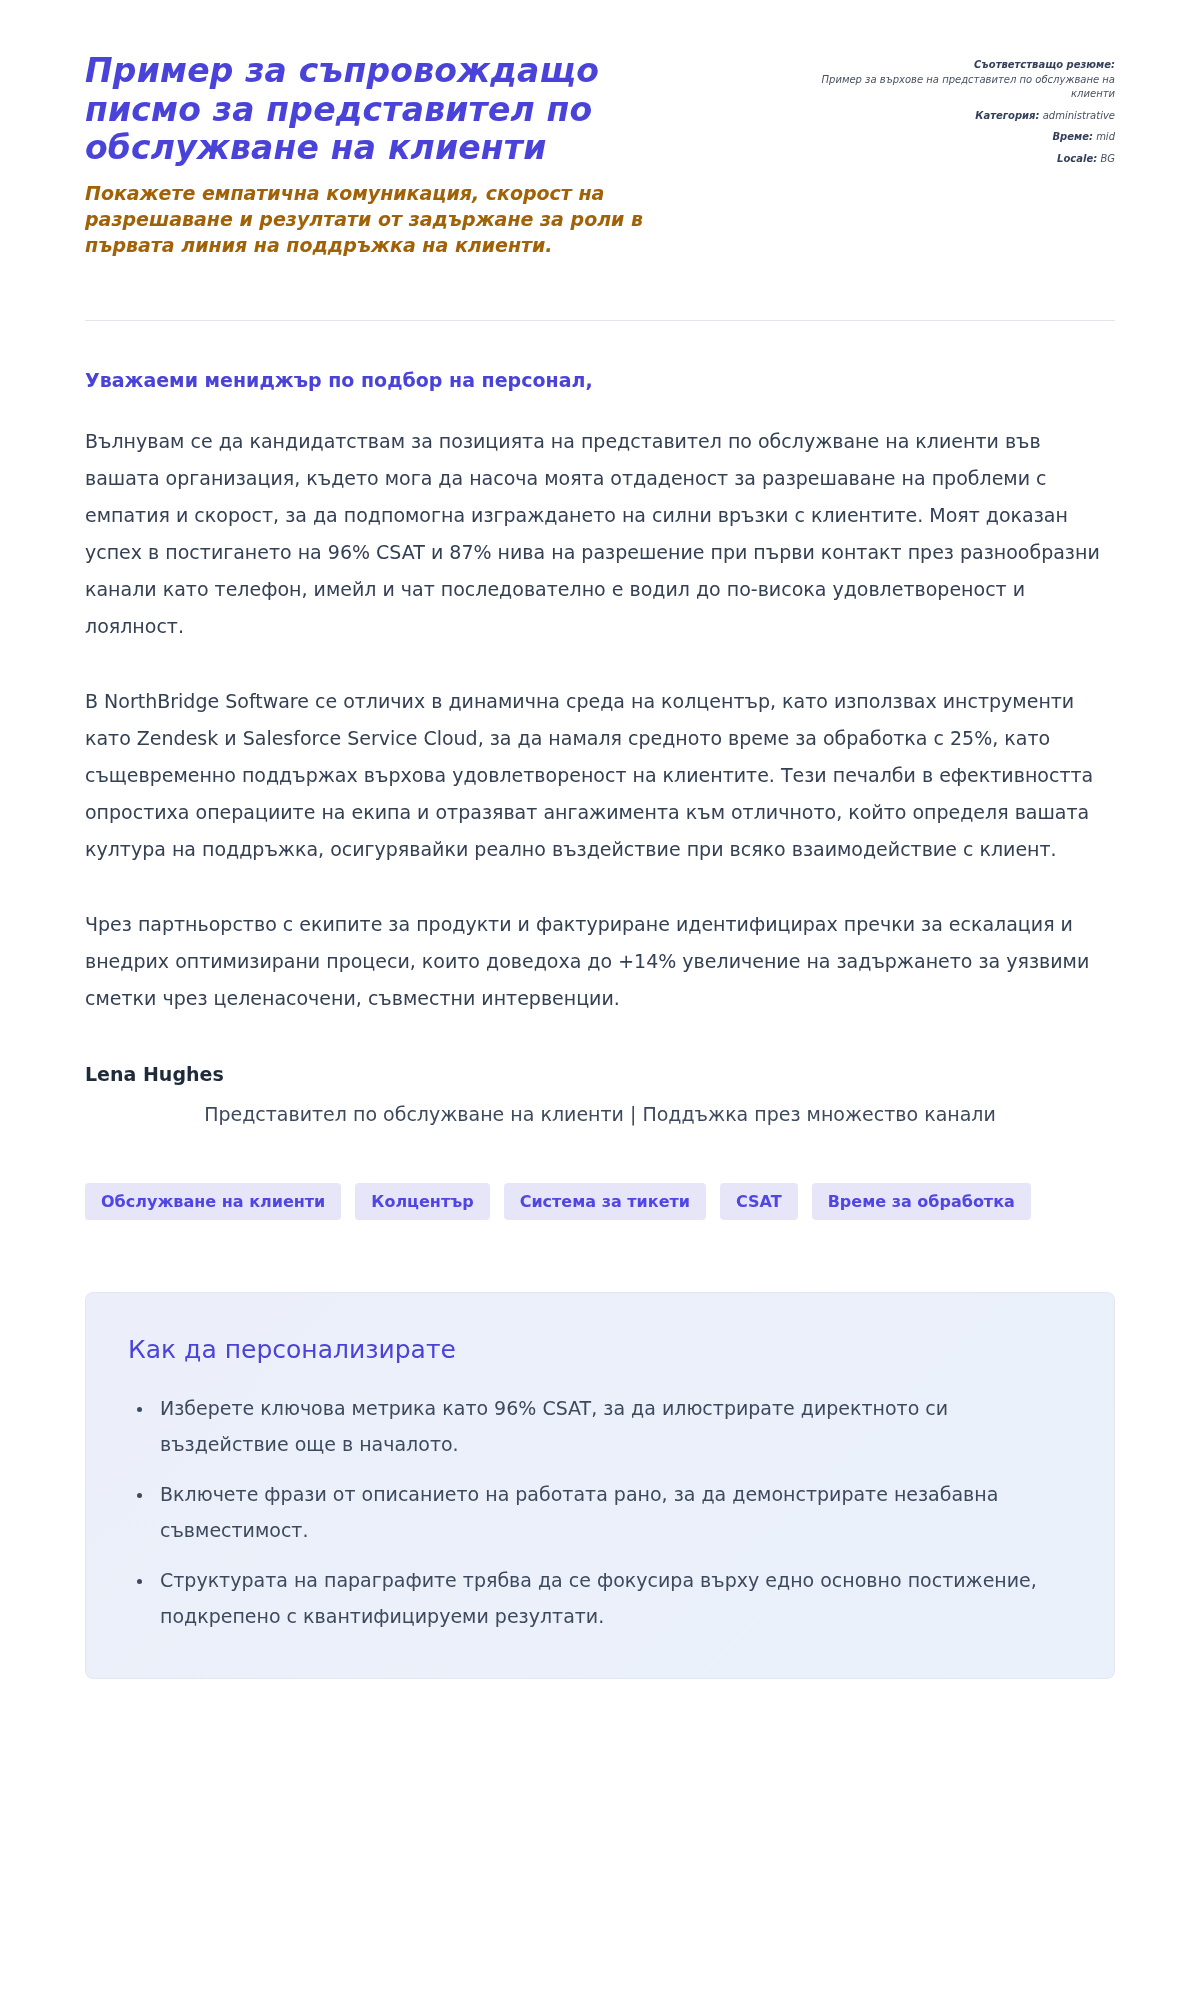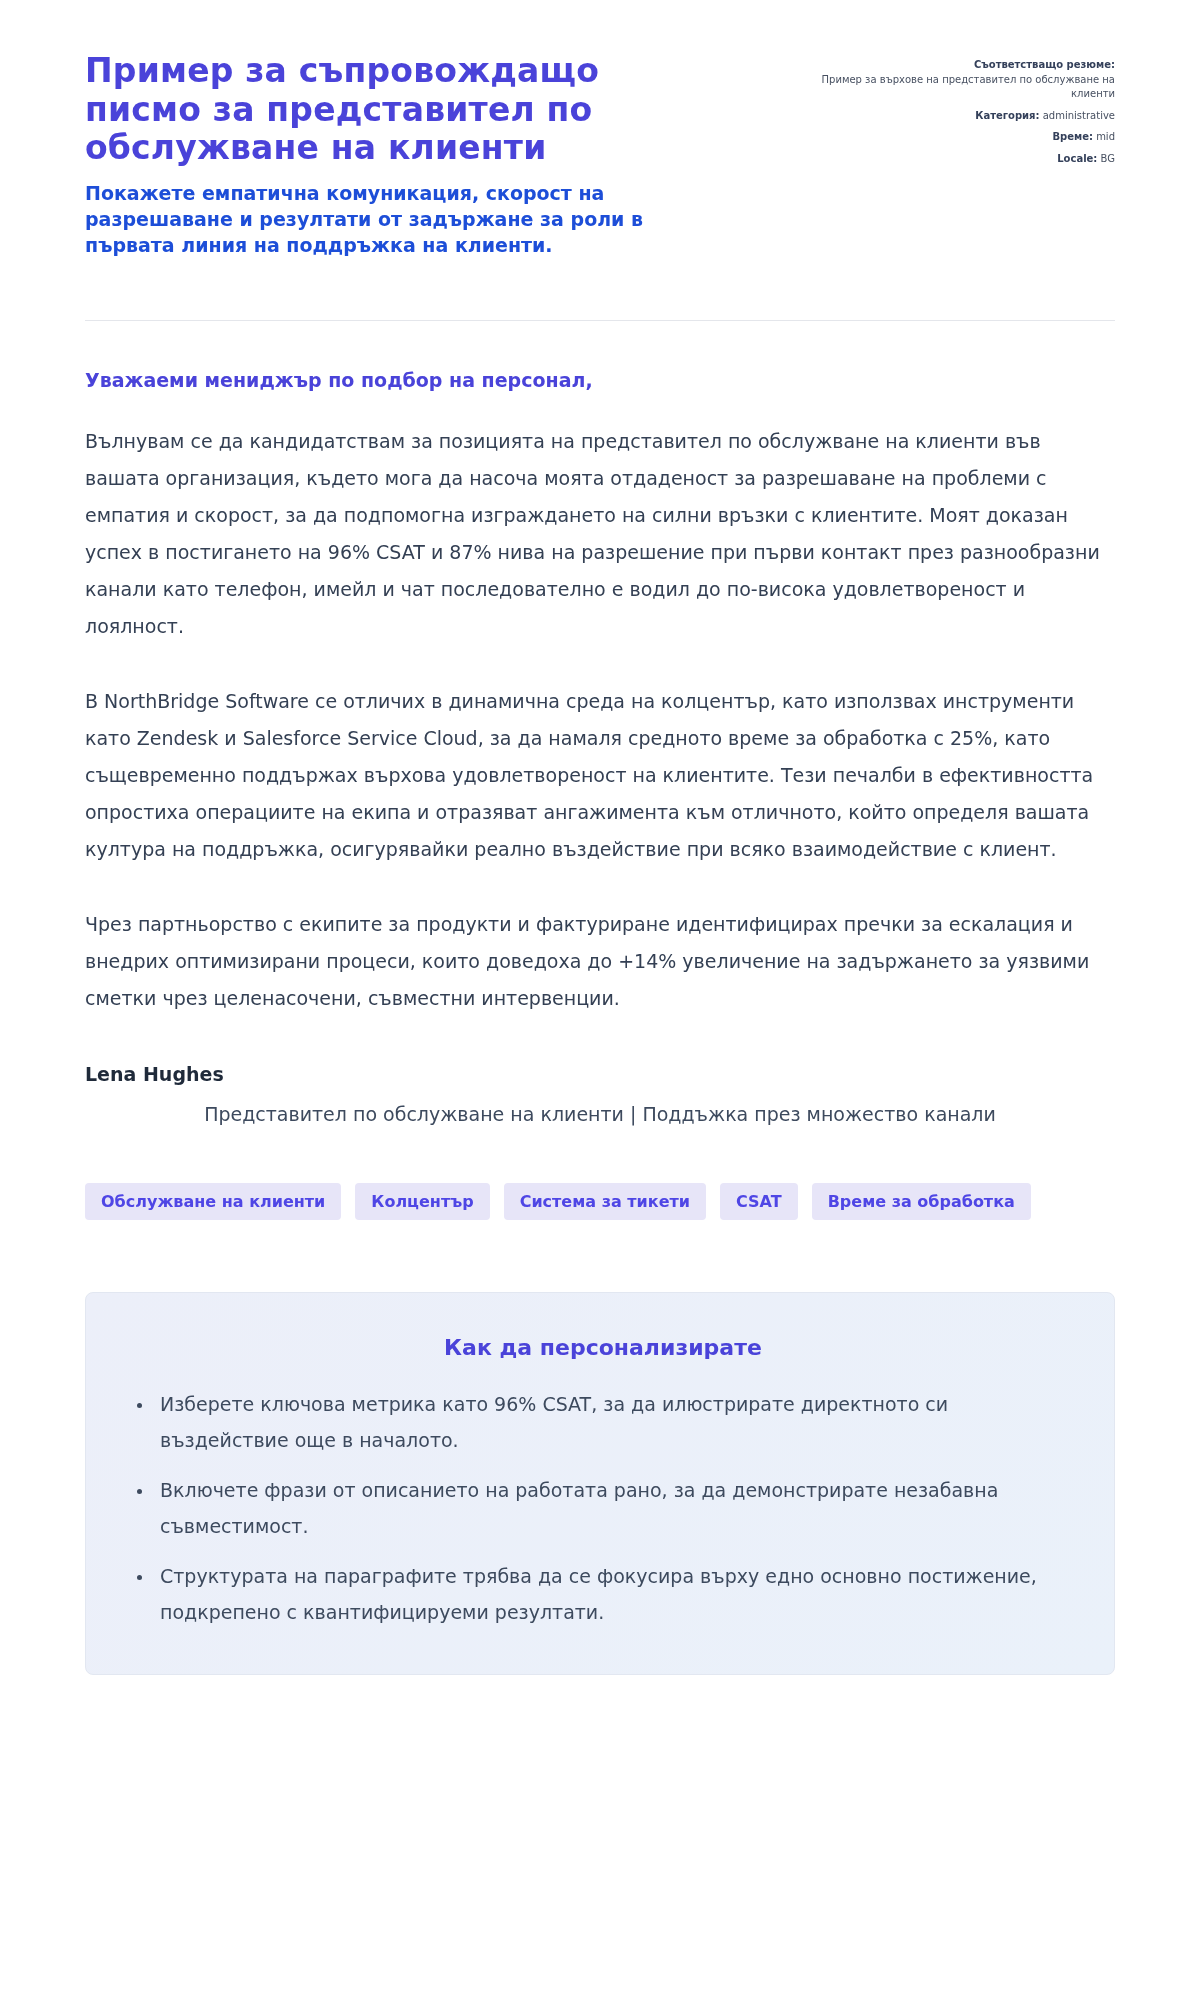--- a/index.html
+++ b/index.html
@@ -14,32 +14,33 @@
   .page {
     padding: 52px 85px 60px 85px;
   }
 
   
   .header {
     display: flex;
     justify-content: space-between;
     align-items: flex-start;
     gap: 40px;
+    font-style: italic;
   }
   .header-left { width: 560px; }
   .page-title {
     color: #4A43D9;
     font-size: 33px;
     font-weight: bold;
     line-height: 1.17;
     letter-spacing: 0.2px;
   }
   .page-subtitle {
     margin-top: 12px;
-    color: #1d4ed8;
+    color: #a16207;
     font-size: 19px;
     font-weight: bold;
     line-height: 1.38;
   }
   .header-meta {
     width: 340px;
     text-align: right;
     font-size: 10px;
     line-height: 1.45;
     color: #475061;
@@ -106,24 +107,23 @@
   
   .tips-box {
     margin-top: 72px;
     background: linear-gradient(135deg, #ECEFF9 0%, #EAF1FA 100%);
     border: 1px solid #E2E7F1;
     border-radius: 8px;
     padding: 42px 36px 44px 42px;
   }
   .tips-title {
     color: #4A43D9;
-    font-size: 22px;
-    font-weight: bold;
+    font-size: 25px;
+    font-weight: normal;
     margin-bottom: 26px;
-    text-align: center;
   }
   .tips-list {
     list-style: disc;
     padding-left: 26px;
     color: #3D4A5E;
   }
   .tips-list li {
     font-size: 19px;
     line-height: 36px;
     margin-bottom: 14px;

